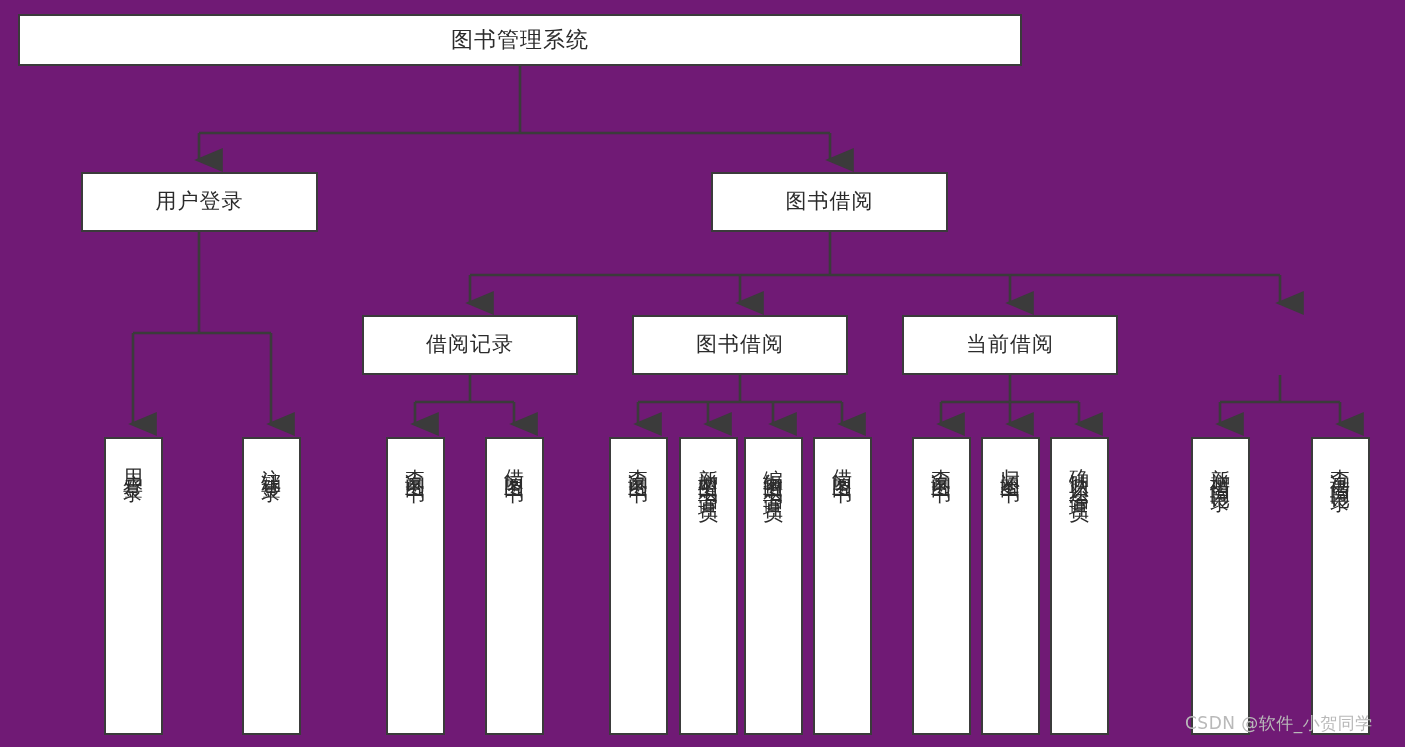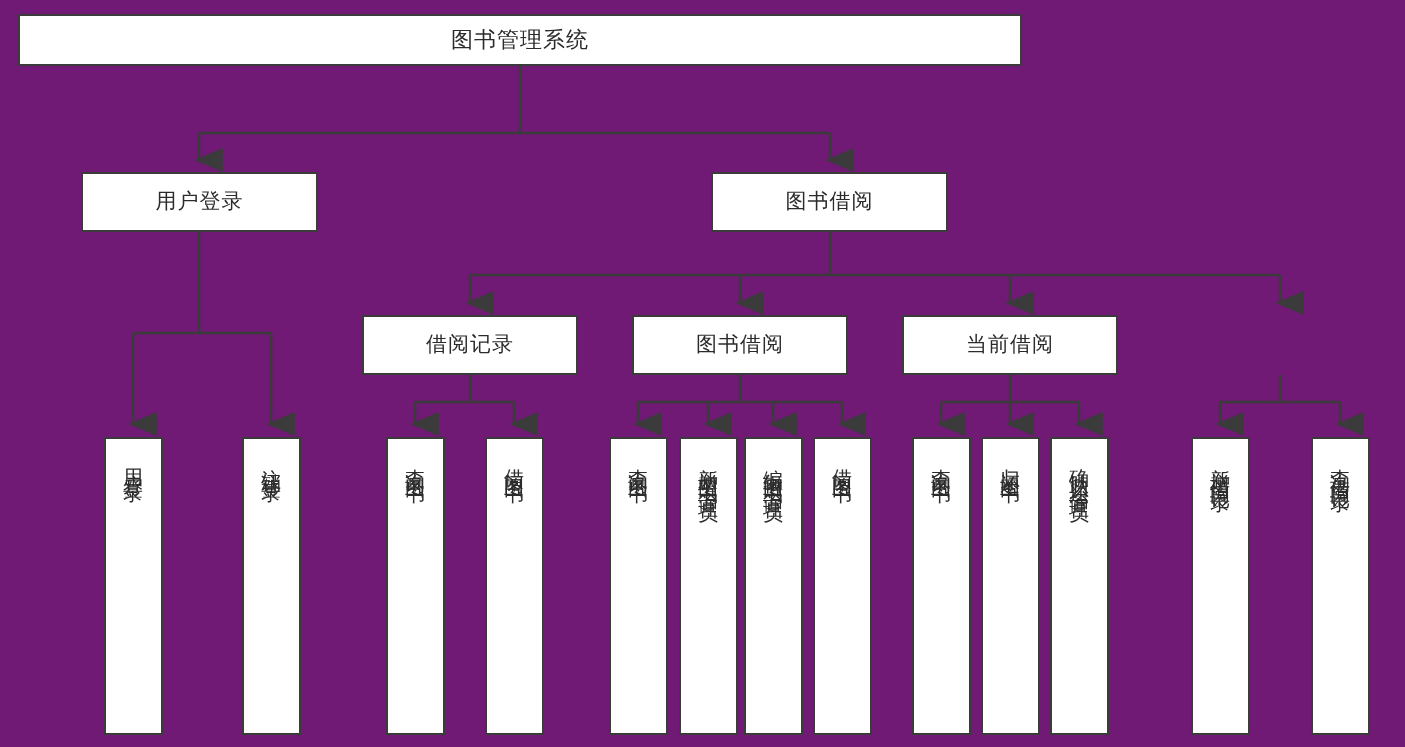--- a/index.html
+++ b/index.html
@@ -182,14 +182,15 @@
     <span class="leaf-text">确认归还（管理员）</span>
   </div>
 
   <div class="node leaf" style="left:1191px; top:437px; width:59px; height:298px;">
     <span class="leaf-text">新增借阅记录</span>
   </div>
   <div class="node leaf" style="left:1311px; top:437px; width:59px; height:298px;">
     <span class="leaf-text">查询借阅记录</span>
   </div>
 
+  <div id="watermark">CSDN @软件_小贺同学</div>
 
 </div>
 
 </body></html>

